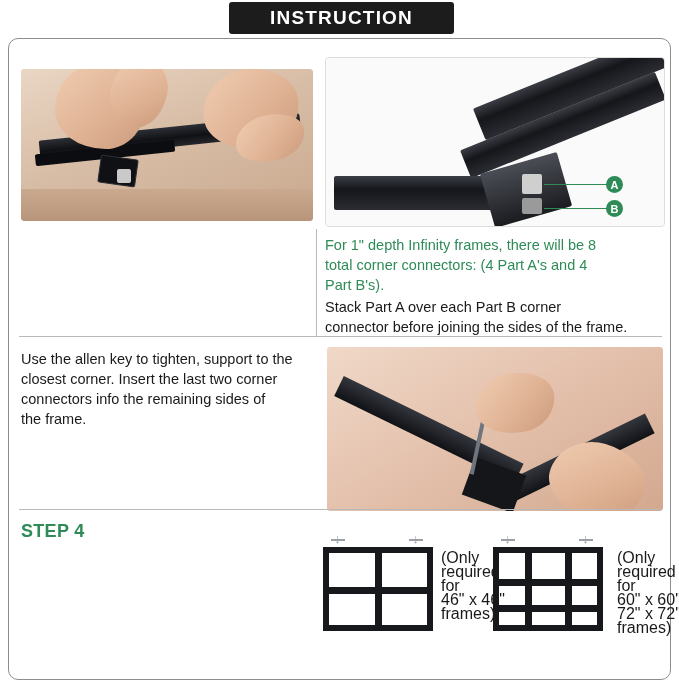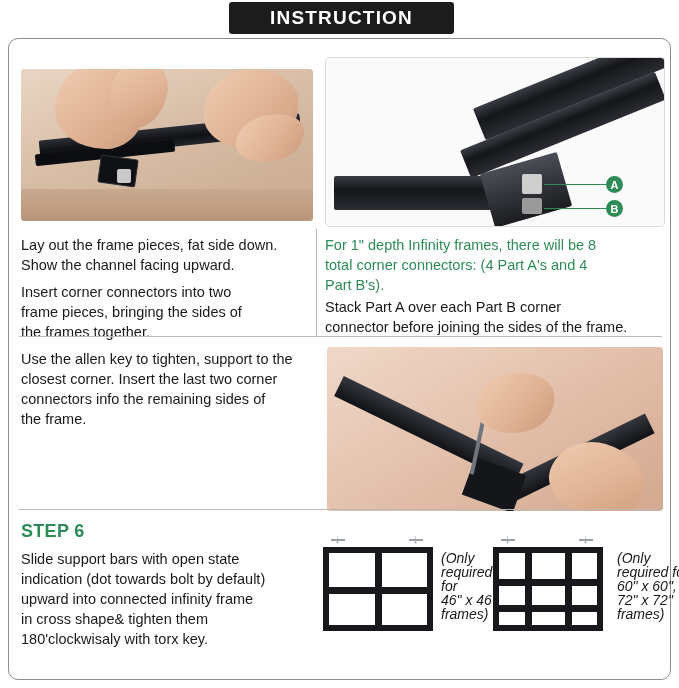--- a/index.html
+++ b/index.html
@@ -91,25 +91,24 @@
   #text-step1-left-a { top: 196px; left: 12px; width: 300px; }
   #text-step1-left-b { top: 243px; left: 12px; width: 300px; }
   #text-step1-right-a { top: 196px; left: 316px; width: 338px; }
   #text-step1-right-b { top: 258px; left: 316px; width: 340px; }
   #text-step1-lower-a { top: 310px; left: 12px; width: 300px; }
   #text-step1-lower-b { top: 388px; left: 12px; width: 300px; }
   #text-step2 { top: 510px; left: 12px; width: 295px; }
   #text-step2-footer { top: 608px; left: 298px; width: 355px; font-size: 12.5px; line-height: 17px; }
   .note {
     position: absolute;
-    font-size: 14px;
+    font-size: 16px;
     line-height: 14px;
     color: #1a1a1a;
     white-space: pre-line;
-    font-style: italic;
   }
   #note-a { top: 512px; left: 432px; width: 70px; }
   #note-b { top: 512px; left: 608px; width: 72px; }
 
   
   .photo {
     position: absolute;
     overflow: hidden;
     border-radius: 4px;
   }
@@ -232,25 +231,20 @@
       <div class="p2-rail" style="top:118px;left:8px;width:160px;height:34px;"></div>
       <div class="p2-rail" style="top:104px;left:160px;width:80px;height:56px;transform:rotate(-16deg);background:linear-gradient(180deg,#4a4d55,#1b1c20);"></div>
       <div style="position:absolute;top:116px;left:196px;width:20px;height:20px;background:#cfcfcf;border-radius:2px;"></div>
       <div style="position:absolute;top:140px;left:196px;width:20px;height:16px;background:#9a9a9a;border-radius:2px;"></div>
       <div class="callout-line" style="top:126px;left:218px;width:62px;"></div>
       <div class="callout-line" style="top:150px;left:218px;width:62px;"></div>
       <div class="callout" style="top:118px;left:280px;">A</div>
       <div class="callout" style="top:142px;left:280px;">B</div>
     </div>
 
-    <div class="para" id="text-step1-left-a">Lay out the frame pieces, fat side down.
-Show the channel facing upward.</div>
-    <div class="para" id="text-step1-left-b">Insert corner connectors into two
-frame pieces, bringing the sides of
-the frames together.</div>
     <div class="para green" id="text-step1-right-a">For 1" depth Infinity frames, there will be 8
 total corner connectors: (4 Part A's and 4
 Part B's).</div>
     <div class="para" id="text-step1-right-b">Stack Part A over each Part B corner
 connector before joining the sides of the frame.</div>
 
     <div class="vline" id="vline-1"></div>
     <div class="divider" id="divider-1"></div>
 
     <div class="para" id="text-step1-lower-a">Use the allen key to tighten, support to the
@@ -263,26 +257,21 @@
       <div style="position:absolute;top:28px;left:12px;width:200px;height:22px;background:linear-gradient(180deg,#33363d,#111216);transform:rotate(26deg);transform-origin:left center;"></div>
       <div style="position:absolute;top:140px;left:170px;width:170px;height:22px;background:linear-gradient(180deg,#33363d,#111216);transform:rotate(-26deg);transform-origin:left center;"></div>
       <div style="position:absolute;top:118px;left:140px;width:54px;height:40px;background:#15161a;transform:rotate(20deg);"></div>
       <div style="position:absolute;top:58px;left:150px;width:4px;height:70px;background:#6f757c;transform:rotate(12deg);"></div>
       <div class="hand" style="top:26px;left:148px;width:80px;height:60px;transform:rotate(-10deg);"></div>
       <div class="hand" style="top:96px;left:222px;width:96px;height:76px;transform:rotate(16deg);"></div>
     </div>
 
     <div class="divider" id="divider-2"></div>
 
-    <div class="step-title" id="step2-title">STEP 6</div>
-    <div class="para" id="text-step2">Slide support bars with open state
-indication (dot towards bolt by default)
-upward into connected infinity frame
-in cross shape&amp; tighten them
-180'clockwisaly with torx key.</div>
+    <div class="step-title" id="step2-title">STEP 4</div>
 
     <div class="photo" id="diagram-wrap">
 
       <div class="diag" id="diag-left">
         <div class="arrow" style="top:-4px;left:14px;">↓</div>
         <div class="arrow" style="top:-4px;left:92px;">↓</div>
         <div class="tick" style="top:2px;left:12px;"></div>
         <div class="tick" style="top:2px;left:90px;"></div>
         <div class="dframe"></div>
         <div class="dbar-v" style="top:16px;left:56px;height:76px;"></div>

